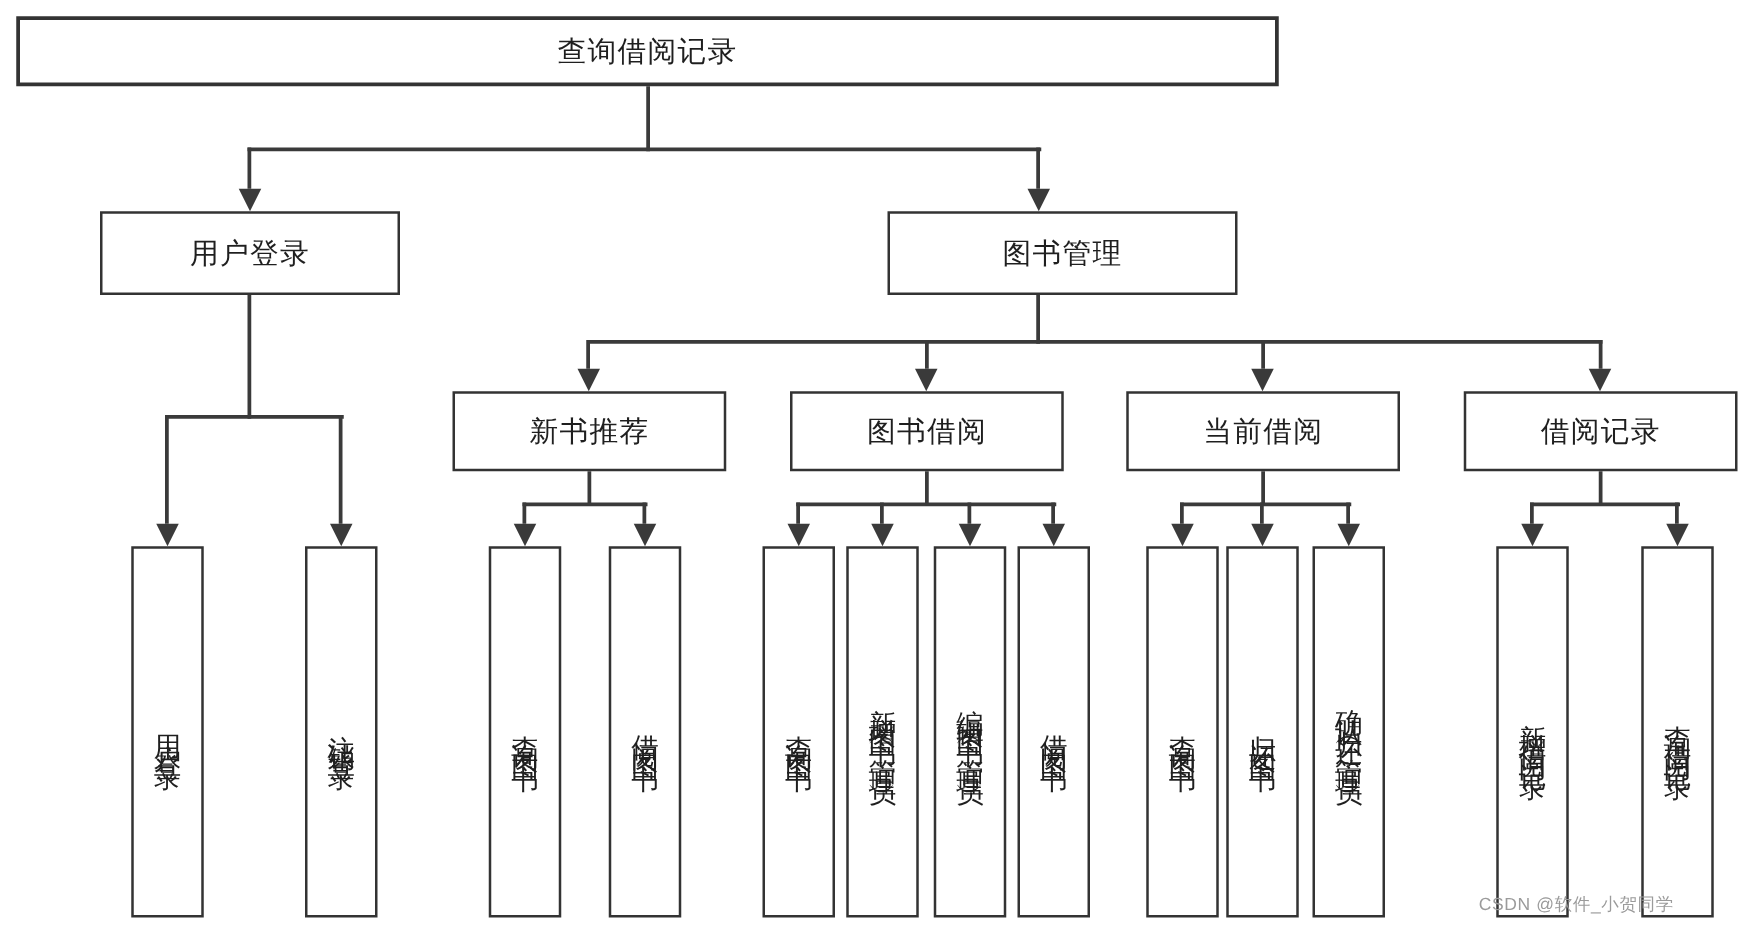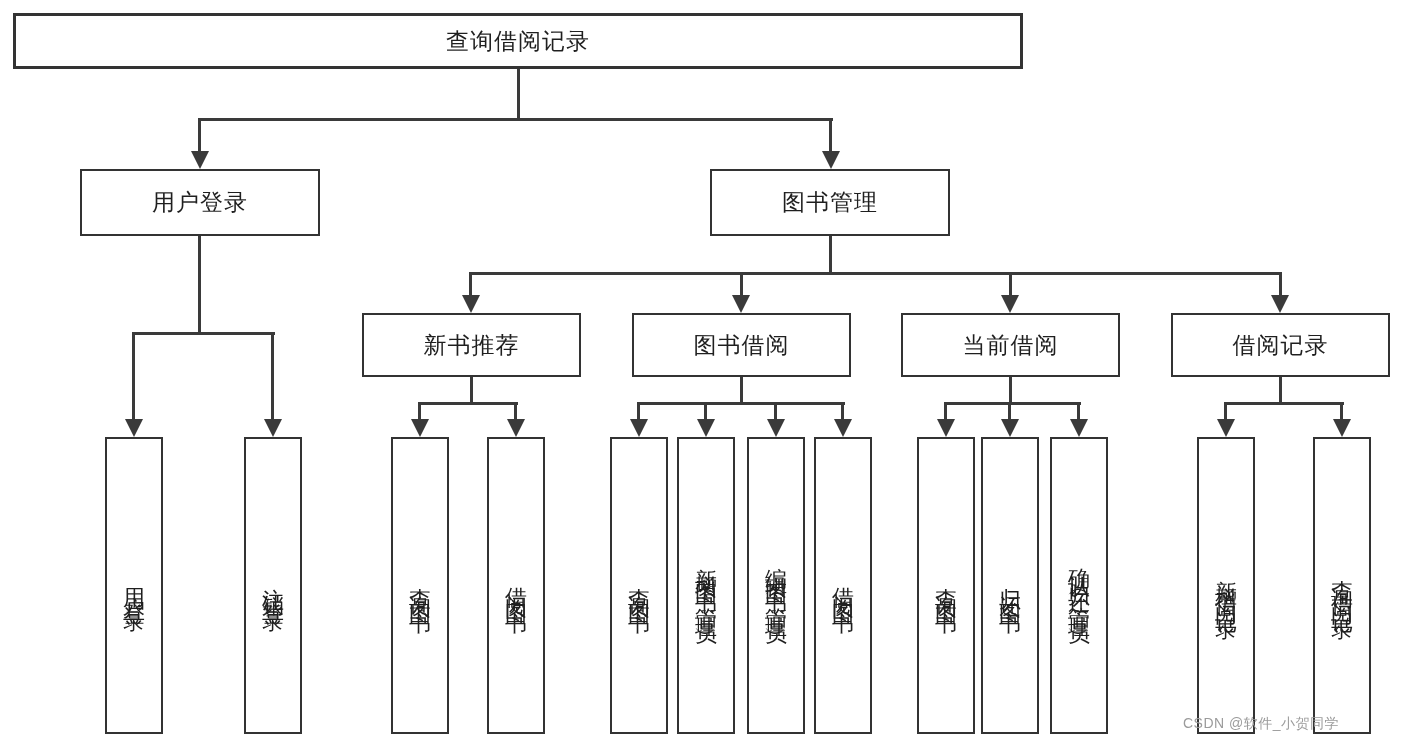--- a/index.html
+++ b/index.html
@@ -56,21 +56,21 @@
   <div class="box root" style="left:13px;top:13px;width:1010px;height:56px;">查询借阅记录</div>
 
   <div class="vline" style="left:517px;top:69px;height:52px;"></div>
   <div class="hline" style="left:198px;top:118px;width:635px;"></div>
   <div class="vline" style="left:198px;top:118px;height:33px;"></div>
   <div class="arrow" style="left:191px;top:151px;"></div>
   <div class="vline" style="left:829px;top:118px;height:33px;"></div>
   <div class="arrow" style="left:822px;top:151px;"></div>
 
   <div class="box" style="left:80px;top:169px;width:240px;height:67px;">用户登录</div>
-  <div class="box" style="left:710px;top:169px;width:240px;height:67px;">图书管理</div>
+  <div class="box" style="left:710px;top:169px;width:280px;height:67px;">图书管理</div>
 
   <div class="vline" style="left:198px;top:236px;height:99px;"></div>
   <div class="hline" style="left:132px;top:332px;width:143px;"></div>
   <div class="vline" style="left:132px;top:332px;height:87px;"></div>
   <div class="arrow" style="left:125px;top:419px;"></div>
   <div class="vline" style="left:271px;top:332px;height:87px;"></div>
   <div class="arrow" style="left:264px;top:419px;"></div>
 
   <div class="vline" style="left:829px;top:236px;height:39px;"></div>
   <div class="hline" style="left:470px;top:272px;width:812px;"></div>

